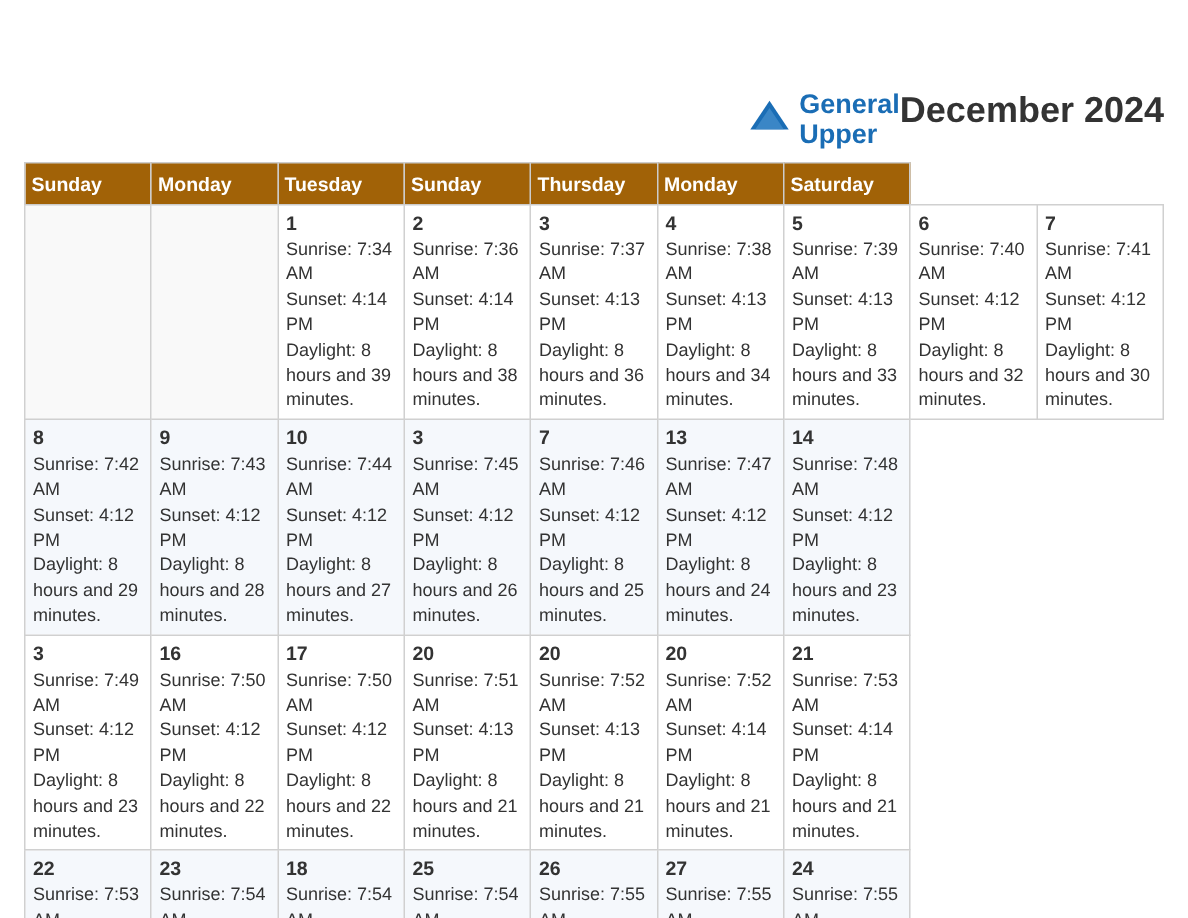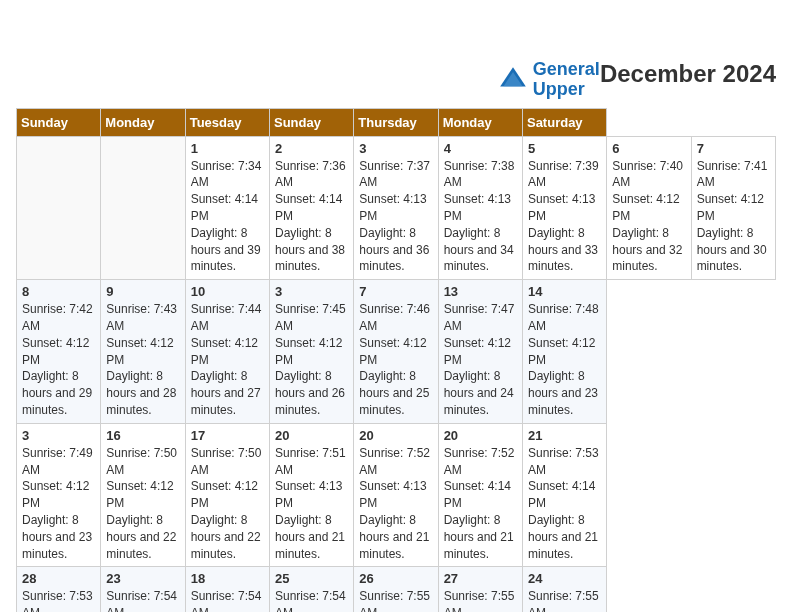--- a/index.html
+++ b/index.html
@@ -207,21 +207,21 @@
           <span class="day-num">20</span>
           <div class="day-detail">Sunrise: 7:52 AM<br>Sunset: 4:14 PM<br>Daylight: 8 hours and 21 minutes.</div>
         </td>
         <td>
           <span class="day-num">21</span>
           <div class="day-detail">Sunrise: 7:53 AM<br>Sunset: 4:14 PM<br>Daylight: 8 hours and 21 minutes.</div>
         </td>
       </tr>
       <tr>
         <td>
-          <span class="day-num">28</span>
+          <span class="day-num">22</span>
           <div class="day-detail">Sunrise: 7:53 AM<br>Sunset: 4:14 PM<br>Daylight: 8 hours and 21 minutes.</div>
         </td>
         <td>
           <span class="day-num">23</span>
           <div class="day-detail">Sunrise: 7:54 AM<br>Sunset: 4:15 PM<br>Daylight: 8 hours and 21 minutes.</div>
         </td>
         <td>
           <span class="day-num">18</span>
           <div class="day-detail">Sunrise: 7:54 AM<br>Sunset: 4:16 PM<br>Daylight: 8 hours and 21 minutes.</div>
         </td>

